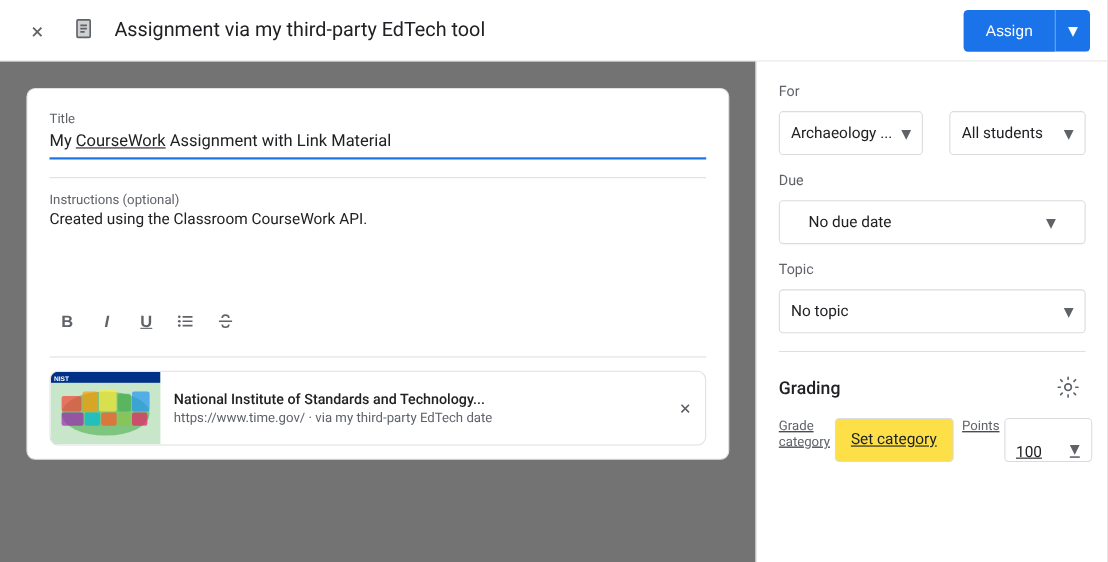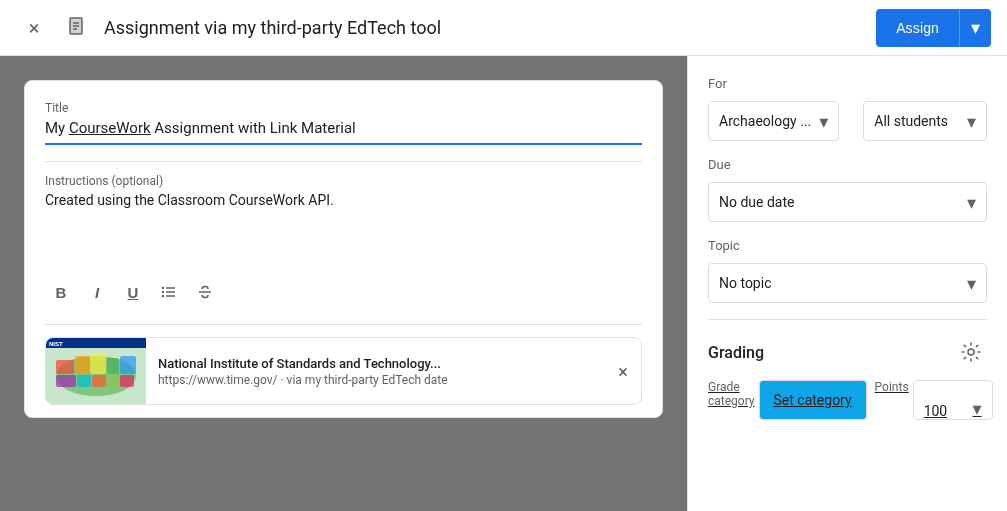--- a/index.html
+++ b/index.html
@@ -268,21 +268,21 @@
     }
     .select-arrow {
       color: #5f6368;
       font-size: 18px;
       flex-shrink: 0;
     }
 
     .due-field {
       border: 1px solid #dadce0;
       border-radius: 4px;
-      padding: 0 10px;
+      padding: 0 26px;
       height: 40px;
       display: flex;
       align-items: center;
       cursor: pointer;
       margin-bottom: 16px;
       gap: 8px;
     }
     .due-text {
       flex: 1;
       font-size: 14px;
@@ -349,21 +349,21 @@
     .set-category-btn {
       border: 1px solid #dadce0;
       border-radius: 4px;
       padding: 0 14px;
       height: 40px;
       display: flex;
       align-items: center;
       cursor: pointer;
       font-size: 14px;
       color: #202124;
-      background: #0ea5e9;
+      background: #fde047;
       white-space: nowrap;
     }
 
     .points-field {
       border: 1px solid #dadce0;
       border-radius: 4px;
       padding: 0 10px;
       height: 40px;
       display: flex;
       align-items: flex-end;

